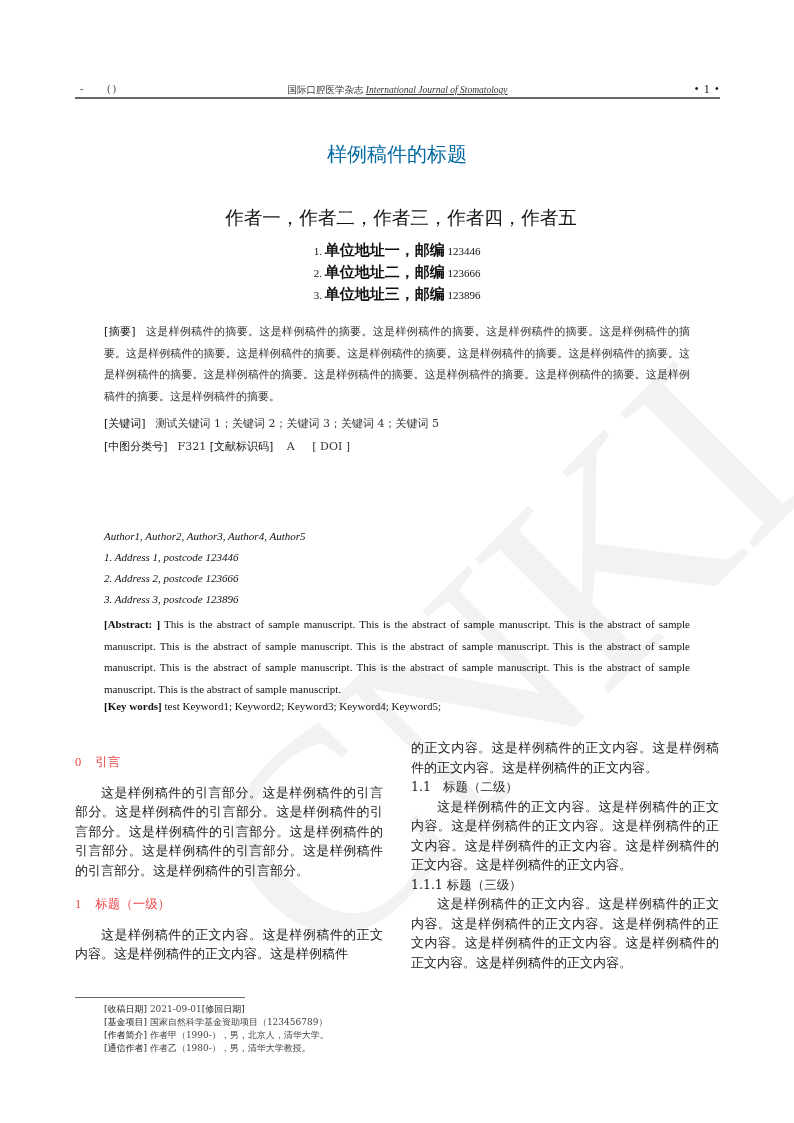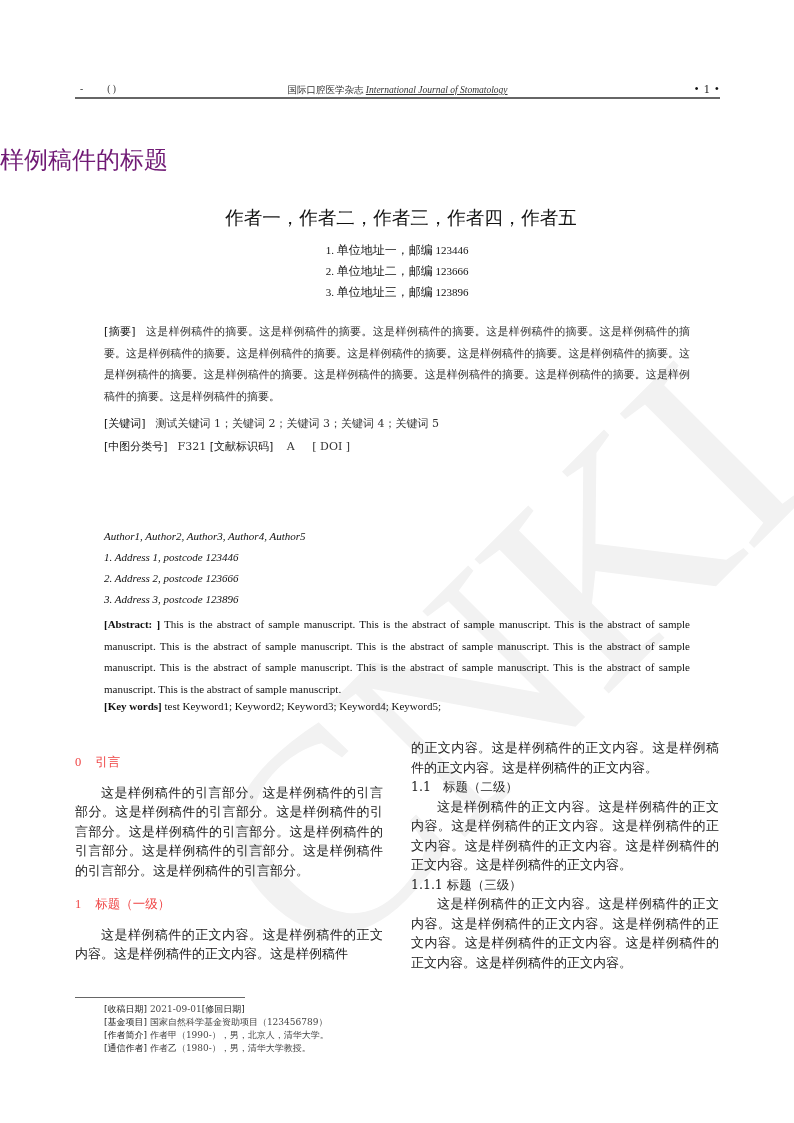--- a/index.html
+++ b/index.html
@@ -13,27 +13,27 @@
 
   .running-head { position: absolute; left: 75px; top: 82px; width: 645px; height: 16px;
                   font-size: 9.5px; font-family: "Liberation Serif", serif; color: #333; }
   .rh-left { position: absolute; left: 5px; top: 2px; }
   .rh-left span { margin-right: 24px; }
   .rh-center { position: absolute; left: 0; right: 0; top: 2px; text-align: center; }
   .rh-center i { font-style: italic; text-decoration: underline; }
   .rh-right { position: absolute; right: 0; top: 0; font-size: 12px; letter-spacing: 1px; color: #111; }
   .head-rule { position: absolute; left: 75px; top: 97px; width: 645px; height: 1.5px; background: #666; }
 
-  .title { position: absolute; left: 0; right: 0; top: 128px; 
-           font-family: "DejaVu Sans", "Liberation Sans", sans-serif; font-size: 24px; font-weight: normal; color: #701a75; }
+  .title { position: absolute; left: 0; right: 0; top: 128px; text-align: center;
+           font-family: "DejaVu Sans", "Liberation Sans", sans-serif; font-size: 20px; font-weight: normal; color: #0369a1; }
   .authors { position: absolute; left: 0; right: 0; top: 205px; text-align: center;
              font-family: "DejaVu Sans", "Liberation Sans", sans-serif; font-size: 18.5px; color: #111; margin-left: 8px; }
   .affils { position: absolute; left: 0; right: 0; top: 240px; text-align: center; font-size: 11px; line-height: 21px;
             font-family: "Liberation Serif", serif; }
-  .affils .cjk { font-family: "DejaVu Sans", sans-serif; font-size: 12px; }
+  .affils .cjk { font-family: "DejaVu Sans", sans-serif; font-size: 15px; font-weight: bold; }
 
   .cn-block { position: absolute; left: 104px; width: 586px; font-size: 11px; line-height: 21.5px; color: #333; }
   .cn-abstract { top: 321px; text-align: justify; }
   .lbl { font-family: "DejaVu Sans", sans-serif; color: #111; margin-right: 10px; }
   .cn-keywords { top: 413px; }
   .cn-class { top: 436px; }
   .cn-class .sp { margin-right: 14px; }
   .cn-class .lbl2 { font-family: "DejaVu Sans", sans-serif; color: #111; }
 
   .en-block { position: absolute; left: 104px; width: 586px; font-family: "Liberation Serif", serif; font-size: 11px; color: #111; }

